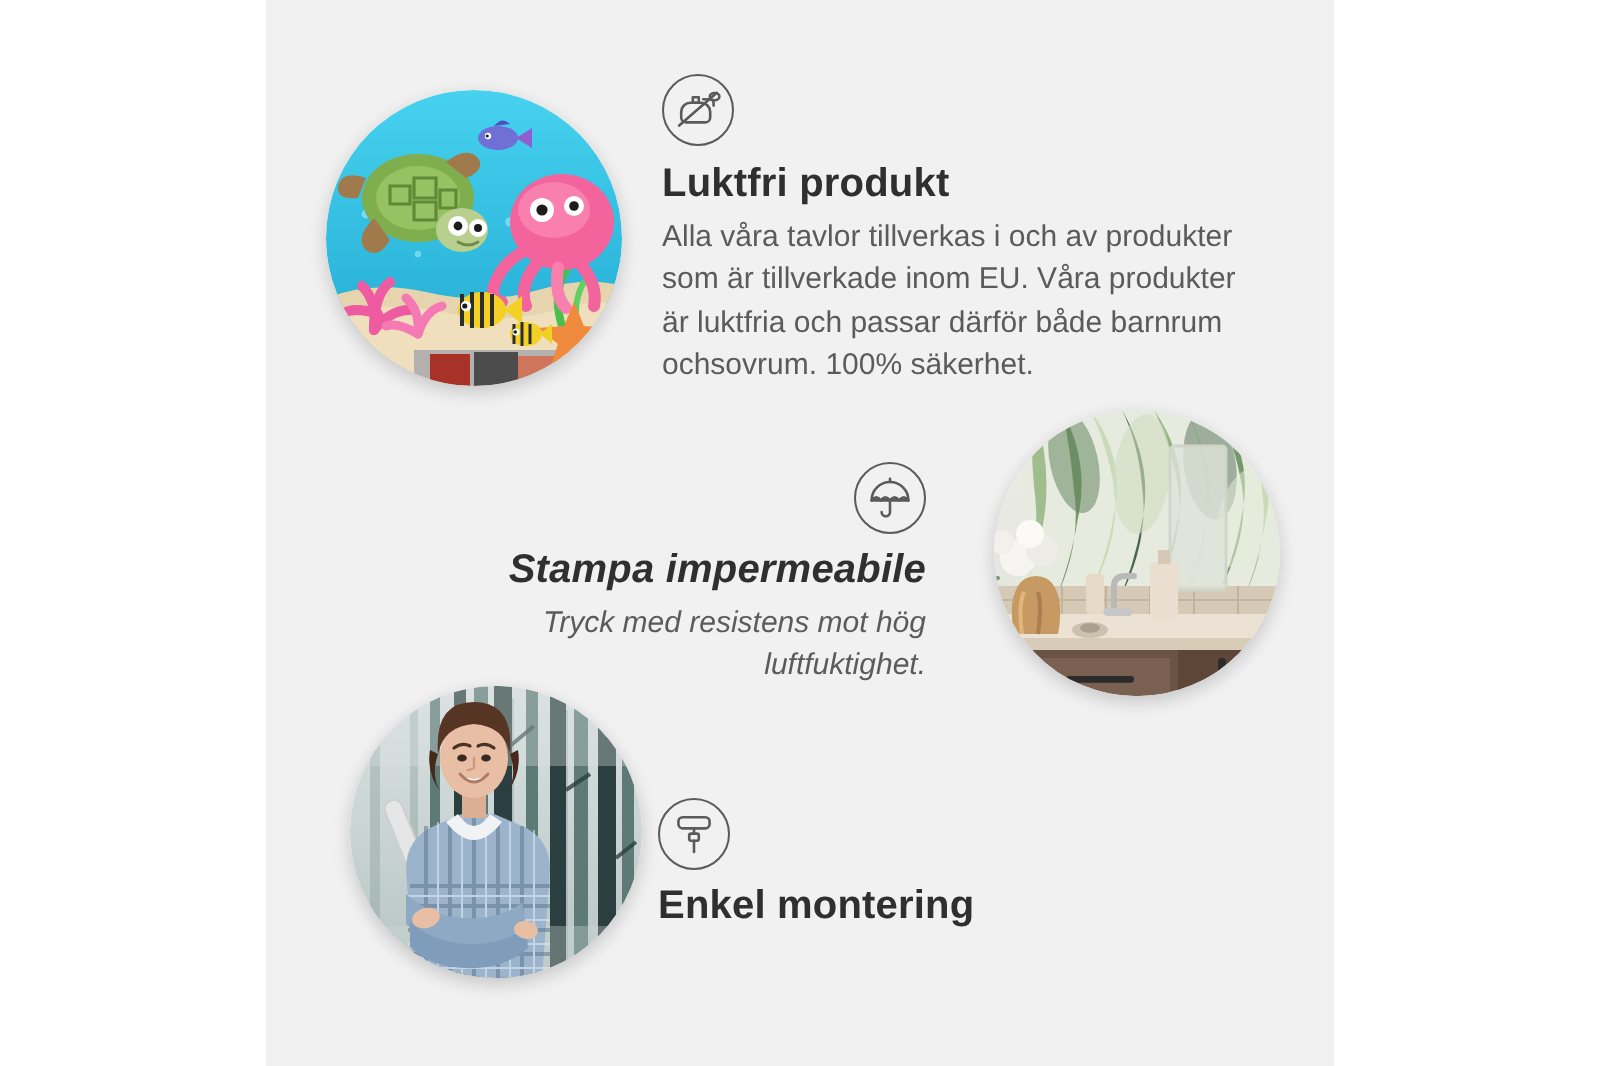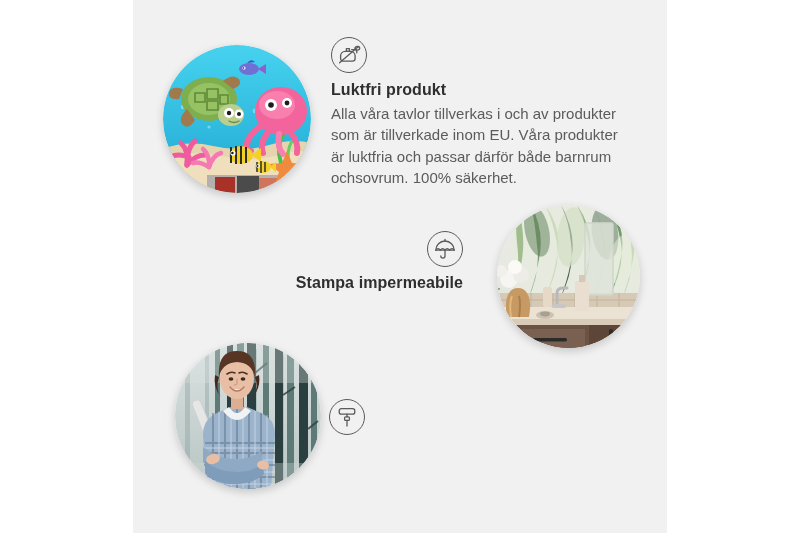--- a/index.html
+++ b/index.html
@@ -42,21 +42,21 @@
     border: 1.4px solid #5a5a5a;
     border-radius: 50%;
     display: flex;
     align-items: center;
     justify-content: center;
     box-sizing: border-box;
   }
   .feature-icon svg { display: block; }
 
   .feature-title {
-    font-size: 16px;
+    font-size: 20px;
     font-weight: bold;
     color: #2f2f2f;
     letter-spacing: .1px;
     margin: 7px 0 4px 0;
     line-height: 1.2;
   }
   .feature-body {
     font-size: 15px;
     color: #5b5b5b;
     line-height: 1.42;
@@ -71,20 +71,21 @@
     text-align: left;
   }
   #feature-odourless .feature-icon { margin-left: 0; }
 
   
   #feature-waterproof {
     left: 214px;
     top: 231px;
     width: 249px;
     text-align: right;
+    font-style: italic;
   }
   #feature-waterproof .feature-icon { margin-left: auto; margin-right: 0; }
   #feature-waterproof .feature-title { margin-top: 6px; }
 
   
   #feature-easy-mounting {
     left: 329px;
     top: 399px;
     width: 260px;
     text-align: left;
@@ -403,26 +404,28 @@
   <div class="feature" id="feature-waterproof">
     <div class="feature-icon">
       <svg width="24" height="24" viewBox="0 0 24 24" fill="none" stroke="#5a5a5a" stroke-width="1.3" stroke-linecap="round" stroke-linejoin="round">
         <path d="M2.8 13.2 a9.2 9.2 0 0 1 18.4 0 Z"></path>
         <path d="M2.8 13.2 q2.3 -3 4.6 0 q2.3 -3 4.6 0 q2.3 -3 4.6 0 q2.3 -3 4.6 0"></path>
         <path d="M12 13.2 V19 a2.1 2.1 0 0 1 -4.2 0"></path>
         <path d="M12 4 V2.4"></path>
       </svg>
     </div>
     <div class="feature-title">Stampa impermeabile</div>
+    <div class="feature-body">Tryck med resistens mot hög luftfuktighet.</div>
   </div>
 
   <div class="feature" id="feature-easy-mounting">
     <div class="feature-icon">
       <svg width="24" height="24" viewBox="0 0 24 24" fill="none" stroke="#5a5a5a" stroke-width="1.3" stroke-linecap="round" stroke-linejoin="round">
         <rect x="4.2" y="3.6" width="15.6" height="5.6" rx="2.2"></rect>
         <path d="M12 9.2 v2.6"></path>
         <rect x="9.6" y="11.8" width="4.8" height="3.6" rx="1"></rect>
         <path d="M12 15.4 V21"></path>
       </svg>
     </div>
+    <div class="feature-title">Enkel montering</div>
   </div>
 
 </div>
 
 </body></html>

